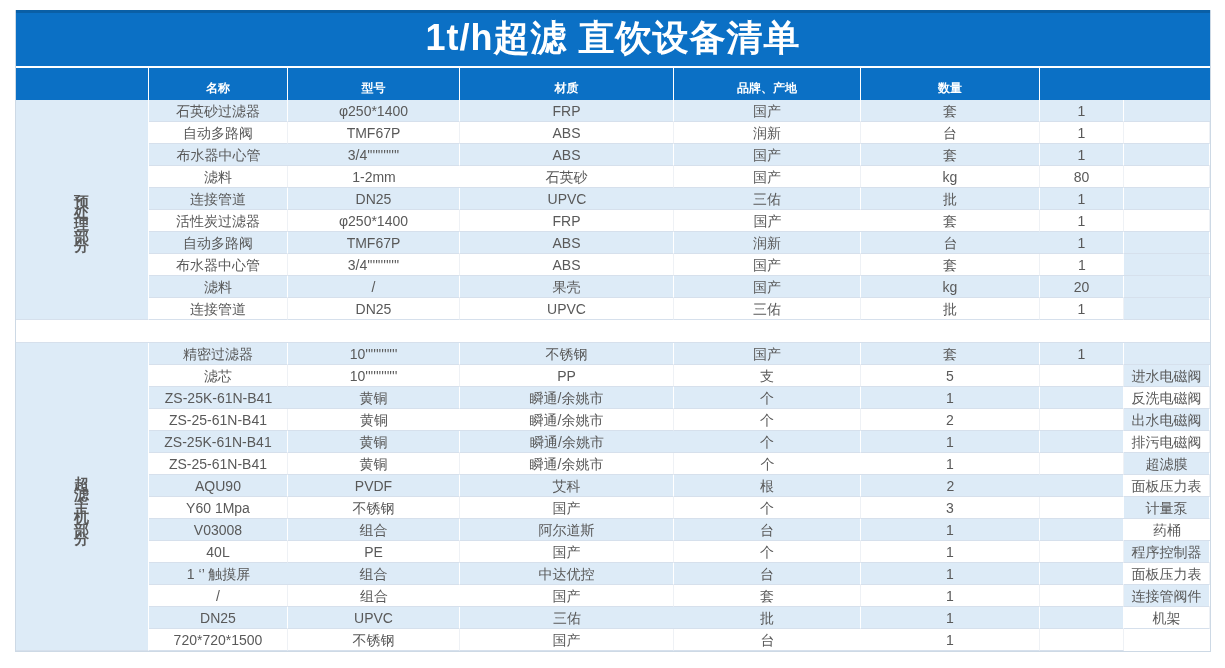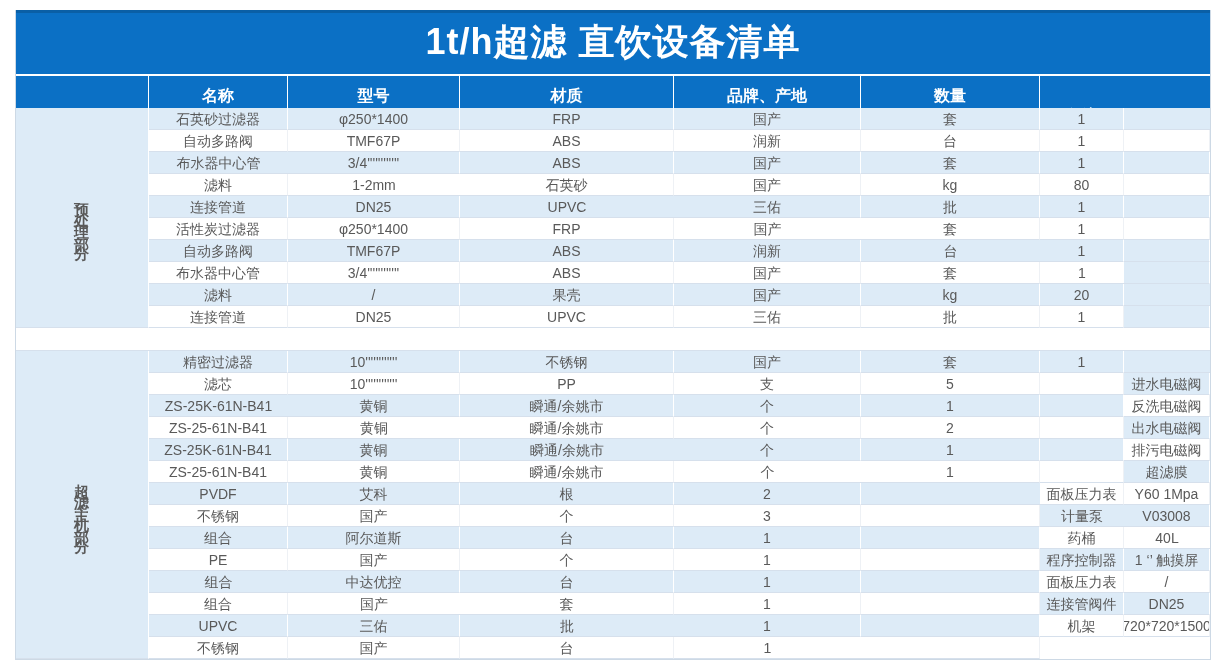--- a/index.html
+++ b/index.html
@@ -16,37 +16,37 @@
     width:1225px;height:668px;position:relative;overflow:hidden;
     font-family:"Liberation Sans","DejaVu Sans",sans-serif;
     color:var(--text);
   }
   .sheet{
     position:absolute;left:15px;top:10px;width:1196px;
     border-left:1px solid #cdd9e5;border-right:1px solid #cdd9e5;border-bottom:1px solid #cdd9e5;
     background:#fff;
   }
   .title-bar{
-    height:64px;background:var(--blue);border-top:3px solid var(--blue-dark);
+    height:56px;background:var(--blue);border-top:3px solid var(--blue-dark);
     display:flex;align-items:center;justify-content:center;
   }
   .title-bar .t{
     color:#fff;font-size:36px;font-weight:bold;letter-spacing:1px;line-height:1;
     padding-bottom:4px;
   }
   .grid{
     display:grid;
     grid-template-columns:133px 139px 172px 214px 187px 179px 84px 86px;
   }
   .header-row{
     background:var(--blue);border-top:2px solid #ffffff;height:34px;
   }
   .header-row .hcell{
     height:40px;display:flex;align-items:center;justify-content:center;
-    color:#ffffff;font-size:16px;font-weight:bold;
+    color:#ffffff;font-size:12px;font-weight:bold;
     border-right:1px solid #ffffff;
   }
   .header-row .hcell:last-child{border-right:none;margin-top:20px;}
   .section{grid-auto-rows:22px;}
   .cell{
     display:flex;align-items:center;justify-content:center;
     font-size:14px;line-height:20px;color:var(--text);
     border-right:1px solid var(--vline-light);
     border-bottom:1px solid var(--line);
     background:#ffffff;white-space:nowrap;overflow:hidden;
@@ -201,20 +201,21 @@
         <div class="cell shade">1</div>
         <div class="cell shade"></div>
         <div class="cell">排污电磁阀</div>
         <div class="cell">ZS-25-61N-B41</div>
         <div class="cell">黄铜</div>
         <div class="cell">瞬通/余姚市</div>
         <div class="cell">个</div>
         <div class="cell">1</div>
         <div class="cell"></div>
         <div class="cell shade">超滤膜</div>
+        <div class="cell shade">AQU90</div>
         <div class="cell shade">PVDF</div>
         <div class="cell shade">艾科</div>
         <div class="cell shade">根</div>
         <div class="cell shade">2</div>
         <div class="cell shade"></div>
         <div class="cell">面板压力表</div>
         <div class="cell">Y60 1Mpa</div>
         <div class="cell">不锈钢</div>
         <div class="cell">国产</div>
         <div class="cell">个</div>

